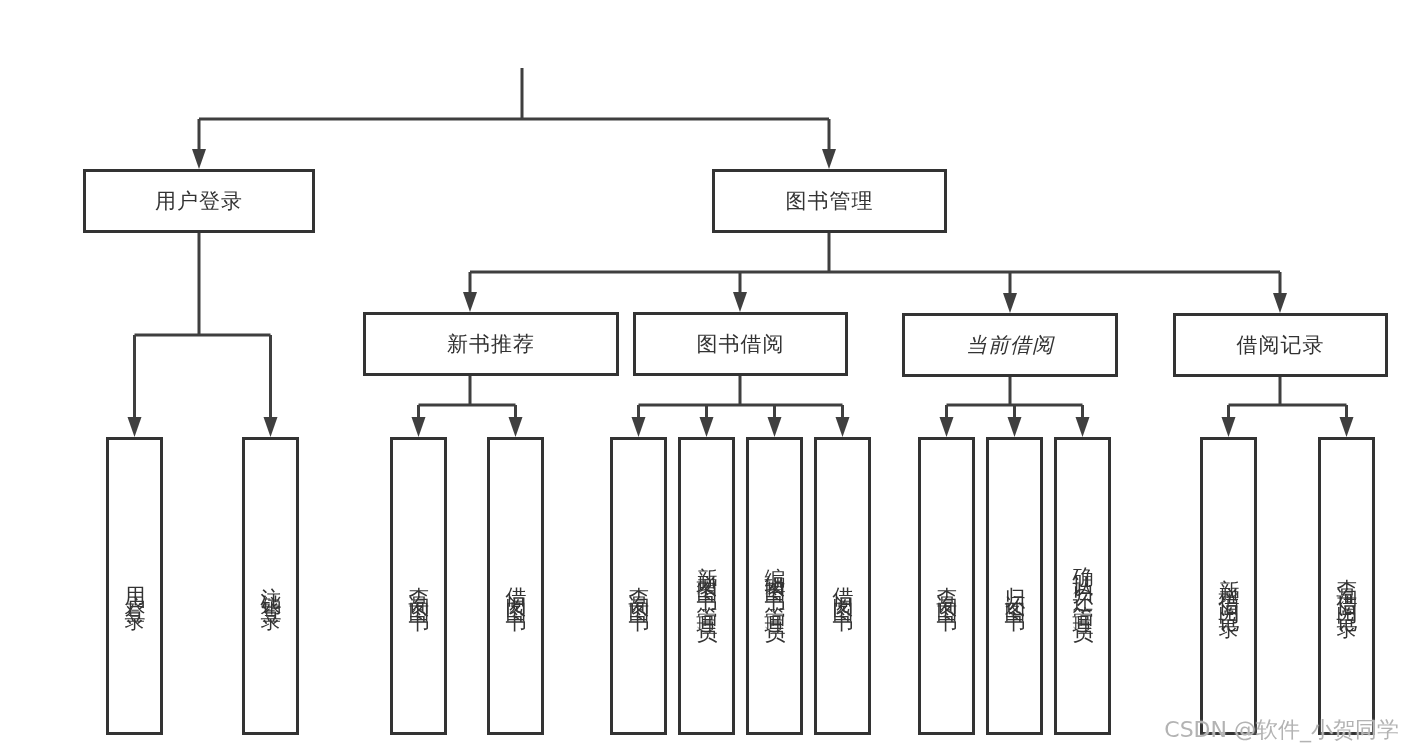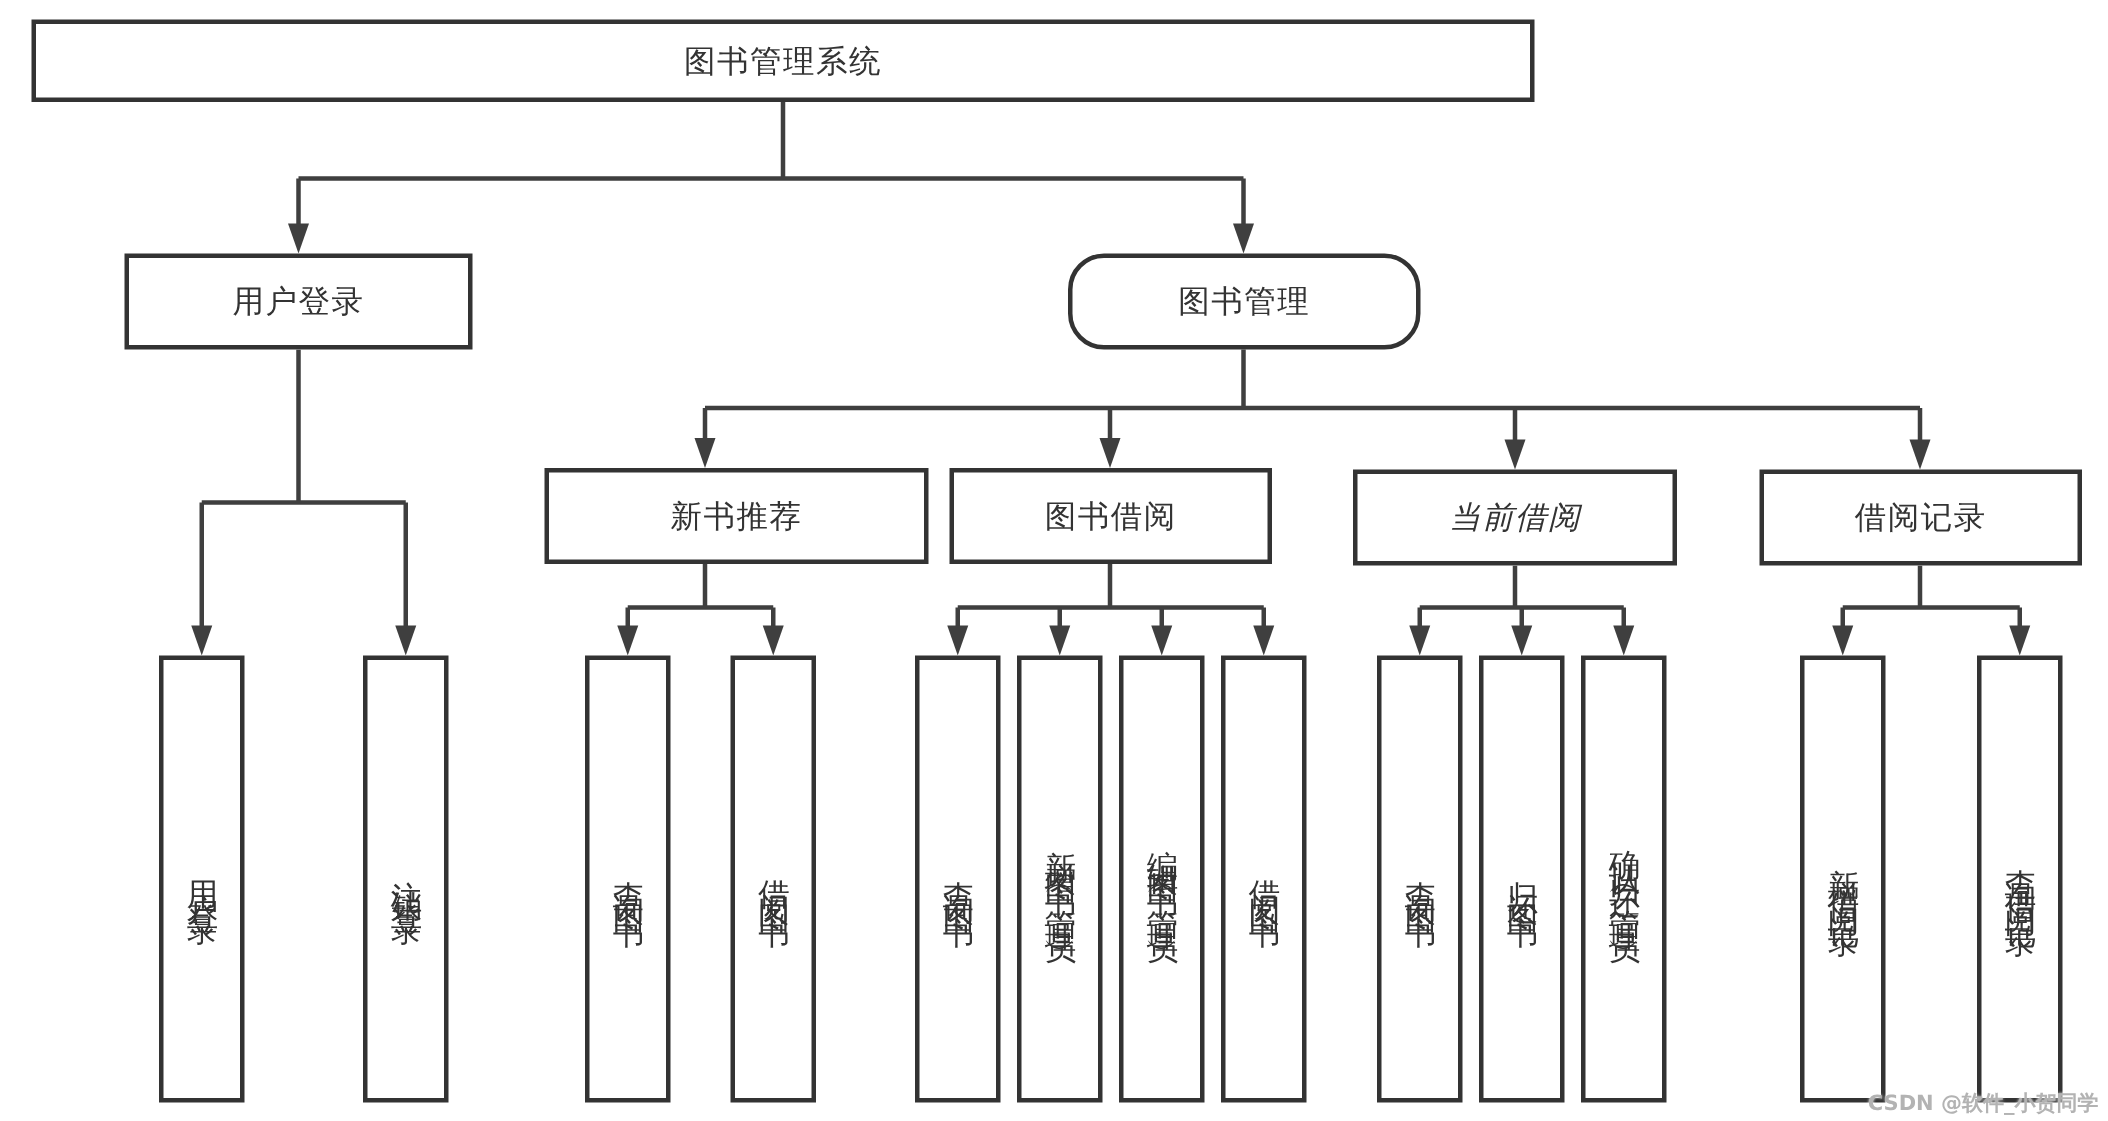--- a/index.html
+++ b/index.html
@@ -24,25 +24,24 @@
     writing-mode:vertical-rl;
     text-orientation:mixed;
     font-size:21px;
     letter-spacing:8px;
     color:#333333;
     line-height:1;
   }
   .watermark{
     position:absolute;
     right:6px;bottom:2px;
-    font-size:14px;
+    font-size:22px;
     color:#b3b3b3;
     text-shadow:0 0 2px #ffffff;
     white-space:nowrap;
-    font-weight:bold;
   }
 </style>
 </head>
 <body>
 
 <div id="stage">
 
   <svg id="connectors" viewBox="0 0 1405 747" xmlns="http://www.w3.org/2000/svg">
     <g stroke="#3f3f3f" stroke-width="3" fill="none">
 
@@ -83,28 +82,25 @@
 
       <polygon points="939.5,417 953.5,417 946.5,437"></polygon>
       <polygon points="1007.5,417 1021.5,417 1014.5,437"></polygon>
       <polygon points="1075.5,417 1089.5,417 1082.5,437"></polygon>
 
       <polygon points="1221.5,417 1235.5,417 1228.5,437"></polygon>
       <polygon points="1339.5,417 1353.5,417 1346.5,437"></polygon>
     </g>
   </svg>
 
-  <div class="box hbox" style="left:21px;top:13px;width:1002px;height:55px;">
-    <span>图书管理系统</span>
-  </div>
 
   <div class="box hbox" style="left:83px;top:169px;width:232px;height:64px;">
     <span>用户登录</span>
   </div>
-  <div class="box hbox" style="left:712px;top:169px;width:235px;height:64px;border-radius:24px;">
+  <div class="box hbox" style="left:712px;top:169px;width:235px;height:64px;">
     <span>图书管理</span>
   </div>
 
   <div class="box hbox" style="left:363px;top:312px;width:256px;height:64px;">
     <span>新书推荐</span>
   </div>
   <div class="box hbox" style="left:633px;top:312px;width:215px;height:64px;">
     <span>图书借阅</span>
   </div>
   <div class="box hbox" style="left:902px;top:313px;width:216px;height:64px;font-style:italic;">

